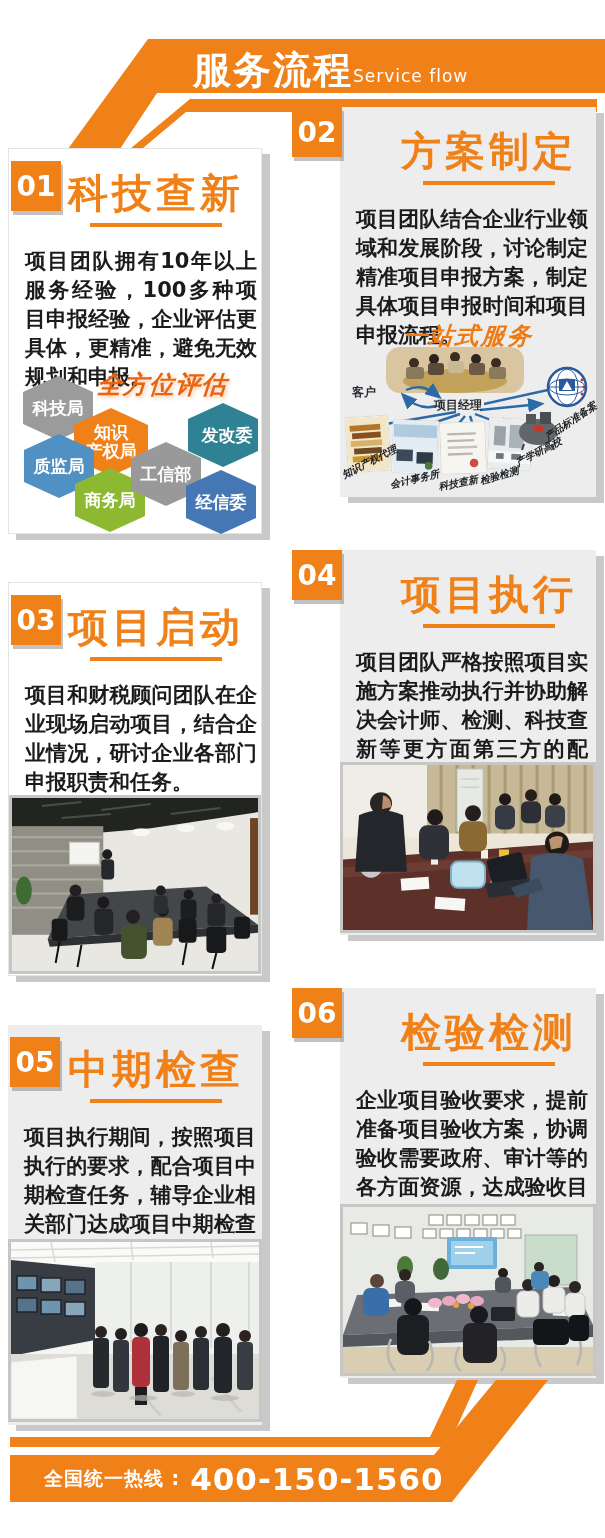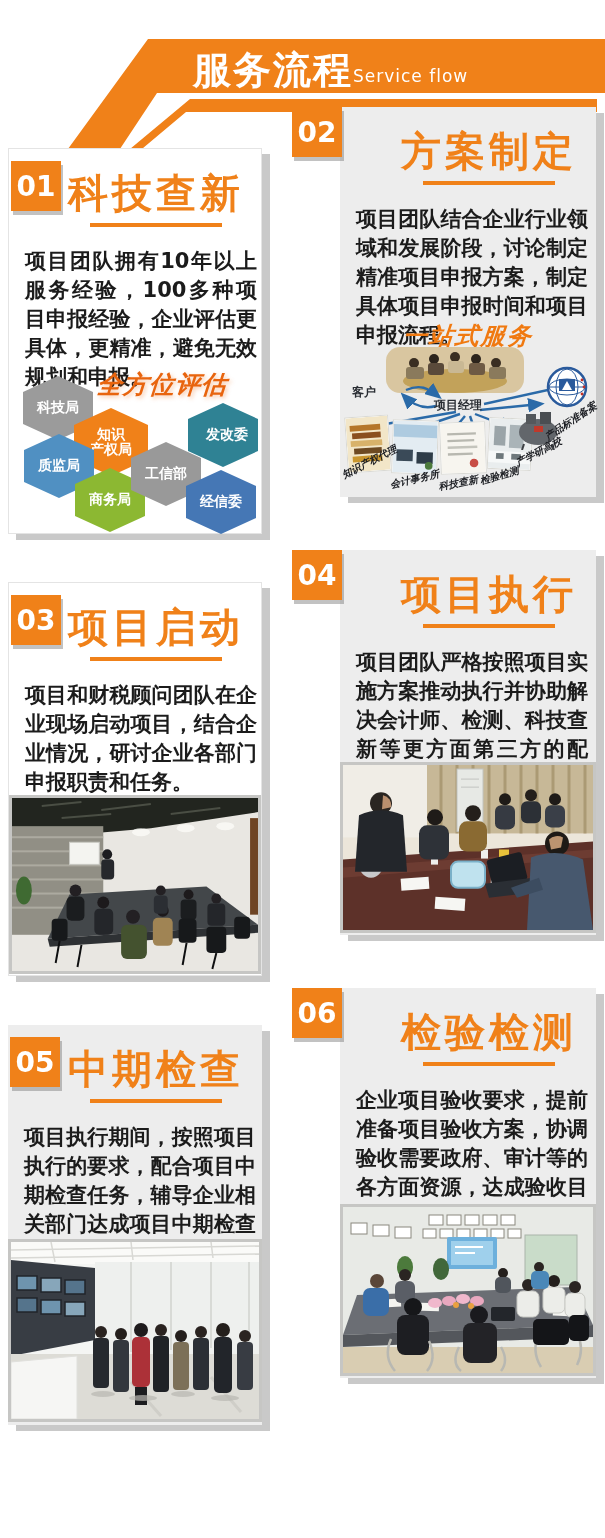--- a/index.html
+++ b/index.html
@@ -79,21 +79,21 @@
   .hexgrid-title {
     position:absolute; left:88px; top:4px;
     font-size:25px; font-weight:bold; font-style:italic; letter-spacing:1px;
     color:#e8640e; text-shadow:2px 2px 4px rgba(232,100,14,.35);
     transform:skewX(-4deg);
   }
   .hex {
     position:absolute; width:70px; height:64px;
     clip-path:polygon(50% 0,100% 25%,100% 75%,50% 100%,0 75%,0 25%);
     display:flex; align-items:center; justify-content:center;
-    color:#fff; font-size:14px; font-weight:bold; text-align:center; line-height:1.1;
+    color:#fff; font-size:17px; font-weight:bold; text-align:center; line-height:1.1;
   }
   .hex span { white-space:pre-line; }
   .hex-0 { left:14px;  top:12px; }
   .hex-1 { left:65px;  top:44px; width:74px; height:68px; }
   .hex-2 { left:179px; top:39px;padding-left:8px; }
   .hex-3 { left:15px;  top:70px; }
   .hex-4 { left:122px; top:78px; }
   .hex-5 { left:66px;  top:104px; }
   .hex-6 { left:177px; top:106px; }
 
@@ -554,14 +554,24 @@
           <path d="M196,126 q-8,18 2,34 M234,126 q8,16 0,32"></path>
         </g>
         <g fill="#141518">
           <rect x="190" y="112" width="36" height="26" rx="5"></rect>
           <rect x="226" y="108" width="20" height="26" rx="5"></rect>
         </g>
       </svg>
     </div>
   </div>
 
+  <div class="footer-deco">
+    <svg width="605" height="160" viewBox="0 0 605 160">
+      <path d="M10,59 L430,59 L457,2 L478,2 L448,69 L10,69 Z" fill="#f08119"></path>
+      <path d="M10,77 L434,77 L496,2 L548,2 L452,124 L10,124 Z" fill="#f08119"></path>
+    </svg>
+    <div class="footer-text">
+      <span class="footer-label">全国统一热线 :</span>
+      <span class="footer-number">400-150-1560</span>
+    </div>
+  </div>
 
 </div>
 
 </body></html>

